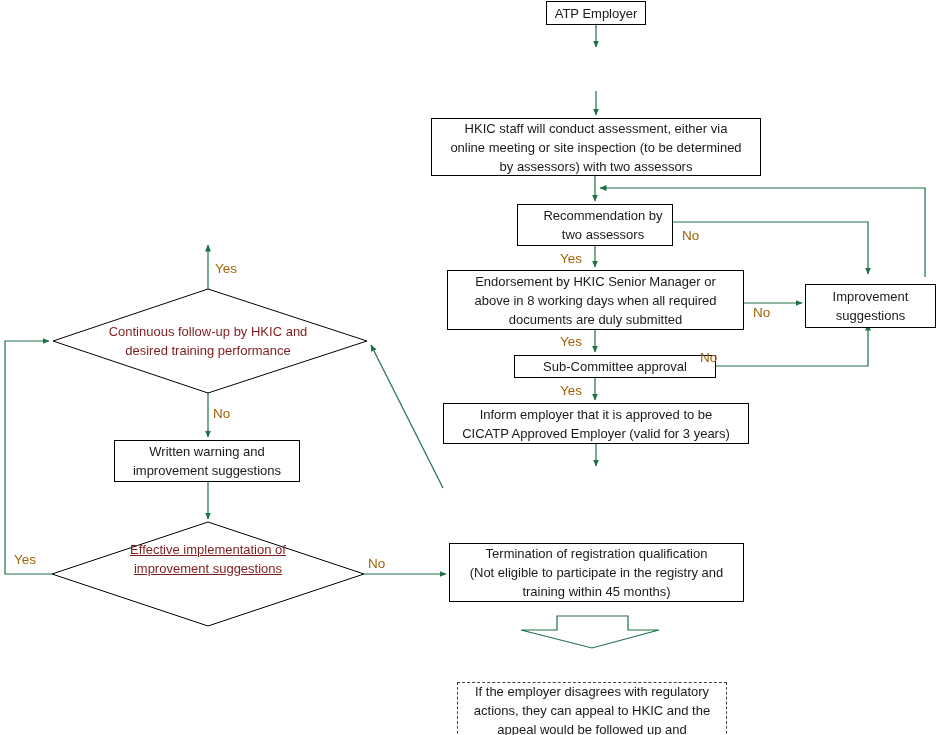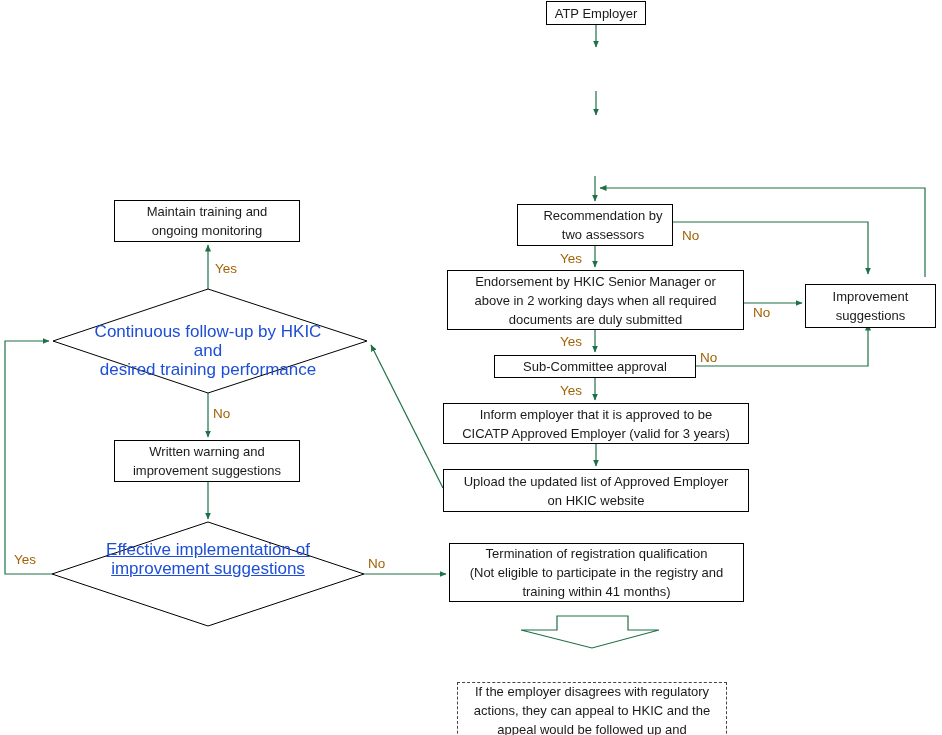--- a/index.html
+++ b/index.html
@@ -6,22 +6,22 @@
   .canvas { position:relative; width:942px; height:735px; background:#fff; overflow:hidden; }
   svg.layer { position:absolute; left:0; top:0; width:942px; height:735px; }
   .node {
     position:absolute; box-sizing:border-box; border:1px solid #000; background:#fff;
     display:flex; align-items:center; justify-content:center; text-align:center;
     color:#1a1a1a; font-size:13px; line-height:19px; z-index:2;
   }
   .node .lbl { white-space:pre-line; display:block; width:100%; }
   .node.dashed { border:1px dashed #444; }
   .diamond-text {
-    position:absolute; z-index:2; text-align:center; color:#1d4ed8;
-    font-size:17px; line-height:19px; white-space:pre-line;
+    position:absolute; z-index:2; text-align:center; color:#7f1d1d;
+    font-size:13px; line-height:19px; white-space:pre-line;
   }
   .edge-label {
     position:absolute; z-index:3; color:#a16207; font-size:13.5px; line-height:15px;
   }
 </style>
 </head>
 <body>
 
 <div class="canvas">
 
@@ -55,65 +55,62 @@
       <polygon points="208,522 364,574 208,626 52,574"></polygon>
     </g>
     <polygon points="557,616 628,616 628,630 659,630 592,648 521,630 557,630" fill="#fff" stroke="#1E7145" stroke-width="1.2"></polygon>
   </svg>
 
   <div class="node" style="left:546px;top:1px;width:100px;height:24px;">
     <span class="lbl">ATP Employer</span>
   </div>
 
 
+  <div class="node" style="left:431px;top:118px;width:330px;height:58px;">
+    <span class="lbl">HKIC staff will conduct assessment, either via
+online meeting or site inspection (to be determined
+by assessors) with two assessors</span>
+  </div>
 
   <div class="node" style="left:517px;top:204px;width:156px;height:42px;padding-left:16px;">
     <span class="lbl">Recommendation by
 two assessors</span>
   </div>
 
   <div class="node" style="left:447px;top:270px;width:297px;height:60px;">
     <span class="lbl">Endorsement by HKIC Senior Manager or
-above in 2 working days when all required
+above in 8 working days when all required
 documents are duly submitted</span>
   </div>
 
   <div class="node" style="left:805px;top:284px;width:131px;height:44px;">
     <span class="lbl">Improvement
 suggestions</span>
   </div>
 
-  <div class="node" style="left:494px;top:355px;width:202px;height:23px;align-items:center;">
+  <div class="node" style="left:514px;top:355px;width:202px;height:23px;align-items:center;">
     <span class="lbl">Sub-Committee approval</span>
   </div>
 
   <div class="node" style="left:443px;top:403px;width:306px;height:41px;">
     <span class="lbl">Inform employer that it is approved to be
 CICATP Approved Employer (valid for 3 years)</span>
   </div>
 
-  <div class="node" style="left:443px;top:469px;width:306px;height:43px;">
-    <span class="lbl">Upload the updated list of Approved Employer
-on HKIC website</span>
-  </div>
 
-  <div class="node" style="left:114px;top:200px;width:186px;height:42px;">
-    <span class="lbl">Maintain training and
-ongoing monitoring</span>
-  </div>
 
   <div class="node" style="left:114px;top:440px;width:186px;height:42px;">
     <span class="lbl">Written warning and
 improvement suggestions</span>
   </div>
 
   <div class="node" style="left:449px;top:543px;width:295px;height:59px;">
     <span class="lbl">Termination of registration qualification
 (Not eligible to participate in the registry and
-training within 41 months)</span>
+training within 45 months)</span>
   </div>
 
   <div class="node dashed" style="left:457px;top:682px;width:270px;height:76px;">
     <span class="lbl">If the employer disagrees with regulatory
 actions, they can appeal to HKIC and the
 appeal would be followed up and
 handled by an appeal panel</span>
   </div>
 
   <div class="diamond-text" style="left:83px;top:322px;width:250px;">Continuous follow-up by HKIC and

